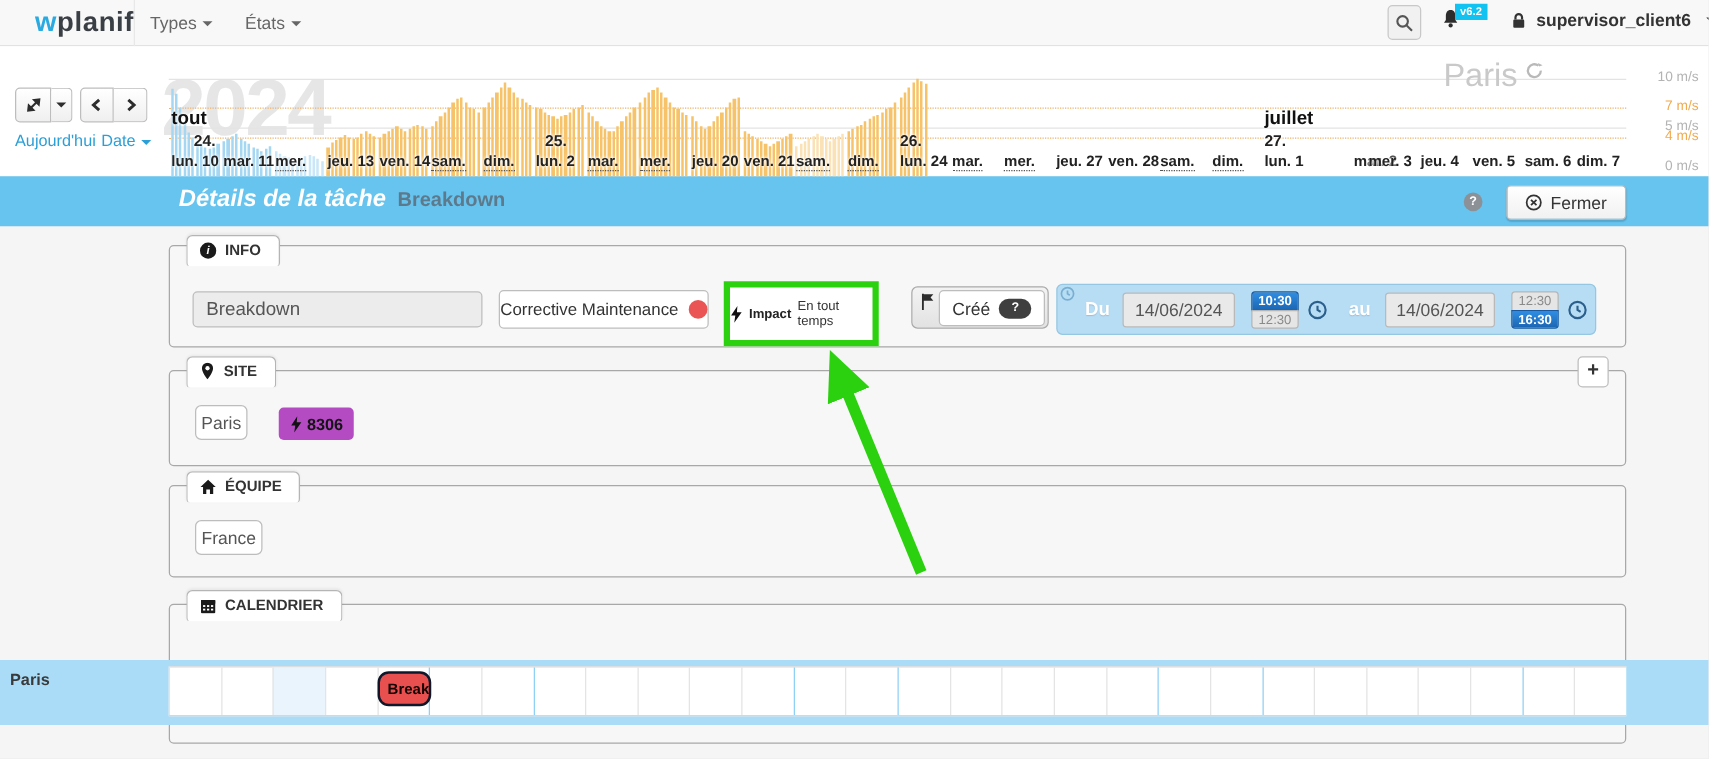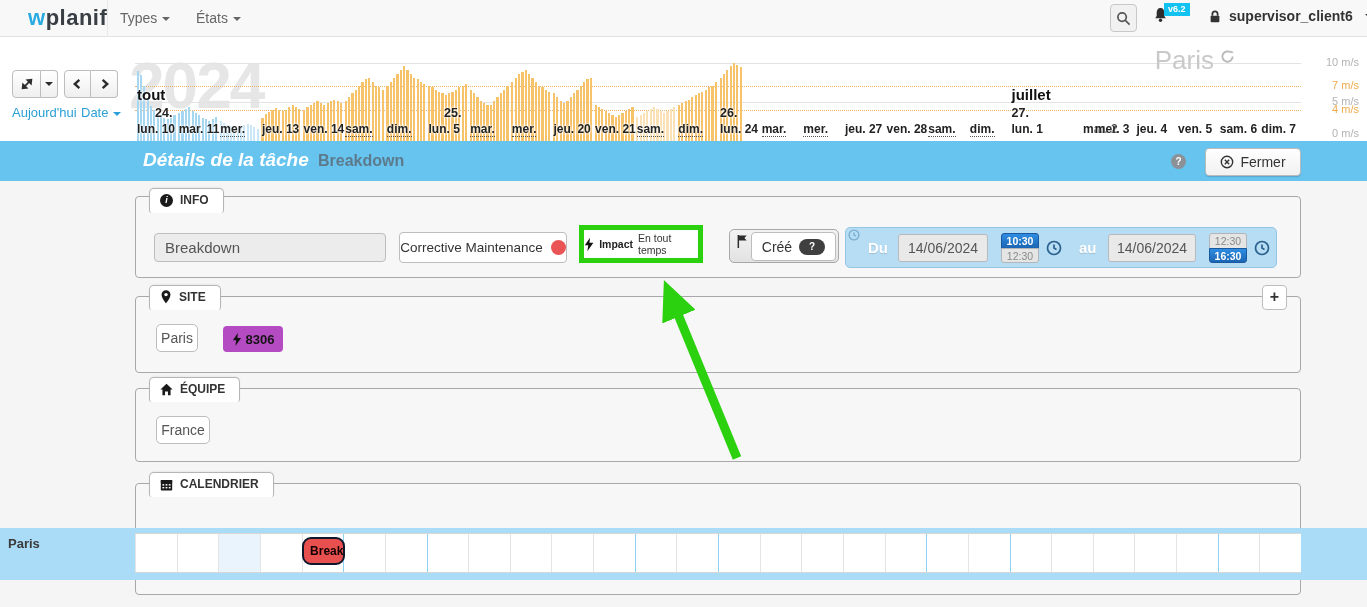--- a/index.html
+++ b/index.html
@@ -59,21 +59,21 @@
   #panel-site { top:296px; height:77px; }
   #panel-equipe { top:388px; height:74px; }
   #panel-cal { top:483px; height:112px; }
   #panel-info .tab { top:-9px; } #panel-site .tab, #panel-equipe .tab, #panel-cal .tab { top:-12px; }
   .icircle { width:13px; height:13px; border-radius:50%; background:#1a1a1a; color:#fff; font-size:9px; font-weight:bold; font-style:italic; text-align:center; line-height:13px; }
 
   #name-input { position:absolute; left:18px; top:36px; width:232px; height:29px; background:#ececec; border:1px solid #bdbdbd; border-radius:4px; font-family:"Liberation Sans",sans-serif; font-size:15px; color:#555; padding:0 10px; }
   #type-btn { position:absolute; left:263px; top:35px; width:168px; height:31px; background:#fff; border:1px solid #bdbdbd; border-radius:4px; font-size:13.5px; color:#333; display:flex; align-items:center; justify-content:center; gap:8px; cursor:pointer; }
   .red-dot { width:15px; height:15px; border-radius:50%; background:#ea5455; }
 
-  #impact-wrap { position:absolute; left:443px; top:28px; width:124px; height:38px; border:5px solid #2bd10e; background:#fff; display:flex; align-items:center; justify-content:center; gap:5px; cursor:pointer; }
+  #impact-wrap { position:absolute; left:443px; top:28px; width:124px; height:52px; border:5px solid #2bd10e; background:#fff; display:flex; align-items:center; justify-content:center; gap:5px; cursor:pointer; }
   #impact-wrap .imp-b { font-size:10.5px; font-weight:bold; color:#222; }
   #impact-wrap .imp-v { font-size:10.5px; color:#333; }
 
   #status-group { position:absolute; left:593px; top:32px; width:110px; height:34px; background:linear-gradient(#f3f3f3,#e2e2e2); border:1px solid #a9a9a9; border-radius:5px; }
   #status-group .flag { position:absolute; left:6px; top:4px; color:#2d2d2d; }
   #status-btn { position:absolute; left:21px; top:2px; width:85px; height:29px; background:#fff; border:1px solid #bdbdbd; border-radius:4px; font-size:14px; color:#333; display:flex; align-items:center; justify-content:center; gap:7px; cursor:pointer; }
   .qpill { width:26px; height:16px; border-radius:8px; background:#3f3f3f; color:#fff; font-size:10px; font-weight:bold; text-align:center; line-height:16px; }
 
   #date-group { position:absolute; left:709px; top:30px; width:432px; height:41px; background:#b7ddf5; border:1px solid #95c6e2; border-radius:5px; }
   #date-group .corner-clock { position:absolute; left:2px; top:1px; color:#79aed0; }
@@ -347,33 +347,33 @@
           <div class="bar orange" style="left: 597.9px; height: 78px;"></div>
           <div class="bar orange" style="left: 601.25px; height: 76.44px;"></div>
           <div class="bar orange" style="left: 604.6px; height: 74.1px;"></div>
         </div>
       <div id="tl-months">
           <div class="tmonth" style="left: 2px;">tout</div>
           <div class="tmonth" style="left: 876.5px;">juillet</div>
         </div>
       <div id="tl-weeks">
           <div class="tweek" style="left: 20px;">24.</div>
-          <div class="tweek" style="left: 309px;">25.</div>
+          <div class="tweek" style="left: 301px;">25.</div>
           <div class="tweek" style="left: 585px;">26.</div>
           <div class="tweek" style="left: 876.5px;">27.</div>
         </div>
       <div id="tl-days">
           <div class="tday" style="left: 2px;">lun. 10</div>
           <div class="tday" style="left: 43.6429px; text-align: right;">mar. 11</div>
           <div class="tday u" style="left: 85.2857px;">mer.</div>
           <div class="tday" style="left: 126.929px;">jeu. 13</div>
           <div class="tday" style="left: 168.571px;">ven. 14</div>
           <div class="tday u" style="left: 210.214px;">sam.</div>
           <div class="tday u" style="left: 251.857px;">dim.</div>
-          <div class="tday" style="left: 293.5px;">lun. 5</div>
+          <div class="tday" style="left: 293.5px;">lun. 2</div>
           <div class="tday u" style="left: 335.143px;">mar.</div>
           <div class="tday u" style="left: 376.786px;">mer.</div>
           <div class="tday" style="left: 418.429px;">jeu. 20</div>
           <div class="tday" style="left: 460.071px;">ven. 21</div>
           <div class="tday u" style="left: 501.714px;">sam.</div>
           <div class="tday u" style="left: 543.357px;">dim.</div>
           <div class="tday" style="left: 585px;">lun. 24</div>
           <div class="tday u" style="left: 626.643px;">mar.</div>
           <div class="tday u" style="left: 668.286px;">mer.</div>
           <div class="tday" style="left: 709.929px;">jeu. 27</div>

